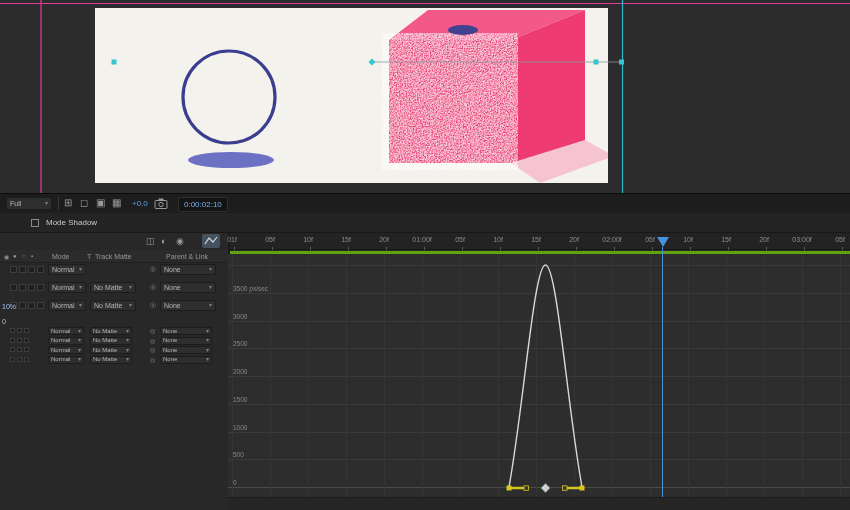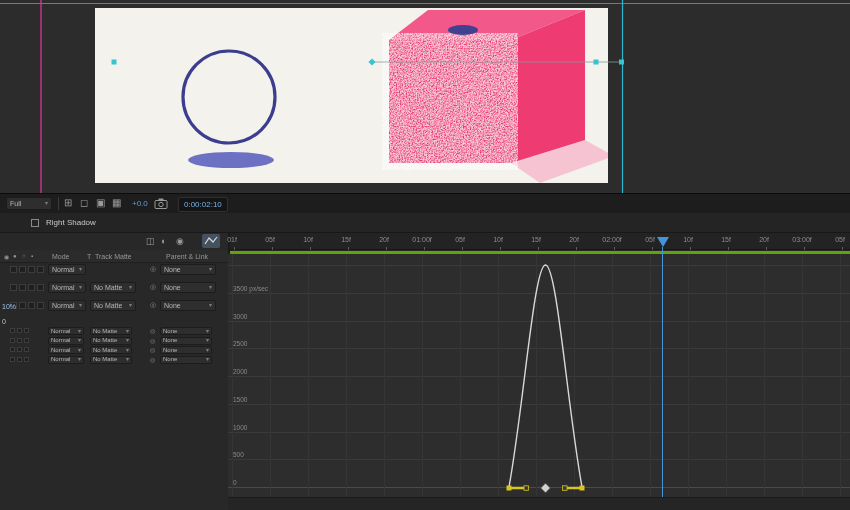--- a/index.html
+++ b/index.html
@@ -87,21 +87,21 @@
       <rect x="4.5" y="0.5" width="5" height="2" fill="#9a9a9a"></rect>
     </svg>
 
     <div class="tc" style="left:178px;top:3px;">
       <span>0:00:02:10</span>
     </div>
   </div>
 
   <div class="abs" style="left:0;top:213px;width:850px;height:20px;background:#242424;border-bottom:1px solid #181818;box-sizing:border-box;">
     <div class="abs" style="left:31px;top:6px;width:8px;height:8px;border:1px solid #8a8a8a;box-sizing:border-box;"></div>
-    <span class="abs" style="left:46px;top:5px;font-size:8px;color:#c9c9c9;">Right Shadow</span>
+    <span class="abs" style="left:46px;top:5px;font-size:8px;color:#c9c9c9;">Mode Shadow</span>
   </div>
 
   <div class="abs" style="left:0;top:233px;width:850px;height:277px;background:#282828;">
 
     <span class="icn" style="left:146px;top:3px;font-size:9px;">◫</span>
     <span class="icn" style="left:161px;top:3px;font-size:9px;">◐</span>
     <span class="icn" style="left:176px;top:3px;font-size:9px;">◉</span>
     <div class="abs" style="left:202px;top:1px;width:18px;height:14px;background:#44525f;border-radius:2px;">
       <svg width="14" height="10" style="position:absolute;left:2px;top:2px;">
         <polyline points="1,8 5,2 9,6 13,1" fill="none" stroke="#d8d8d8" stroke-width="1.2"></polyline>

